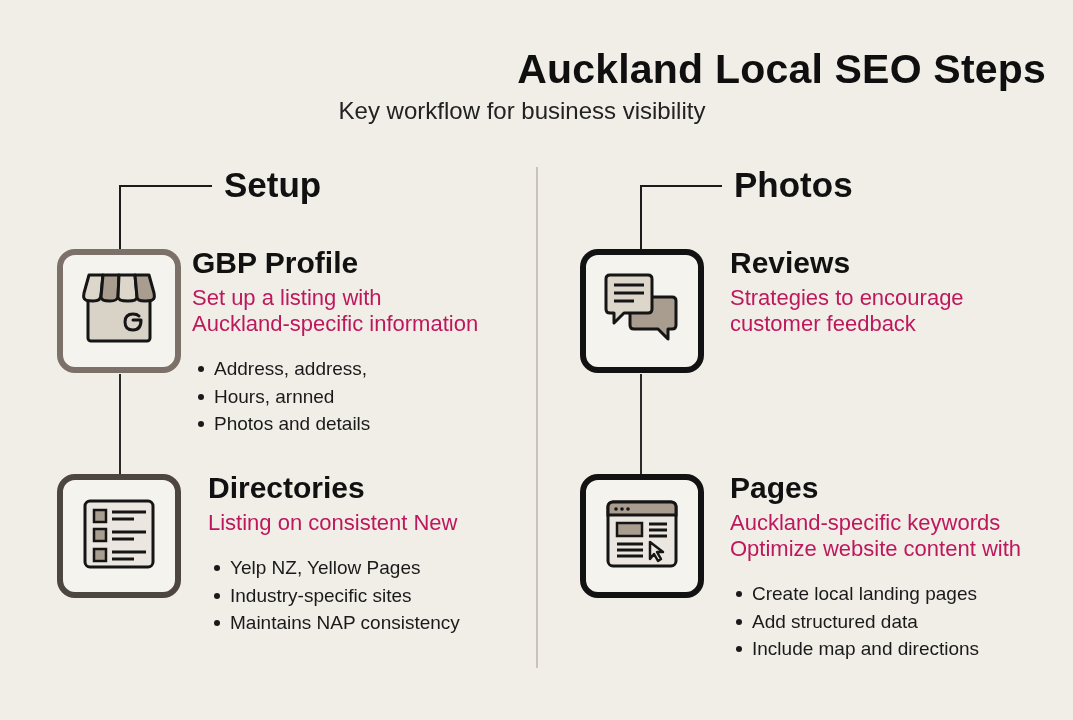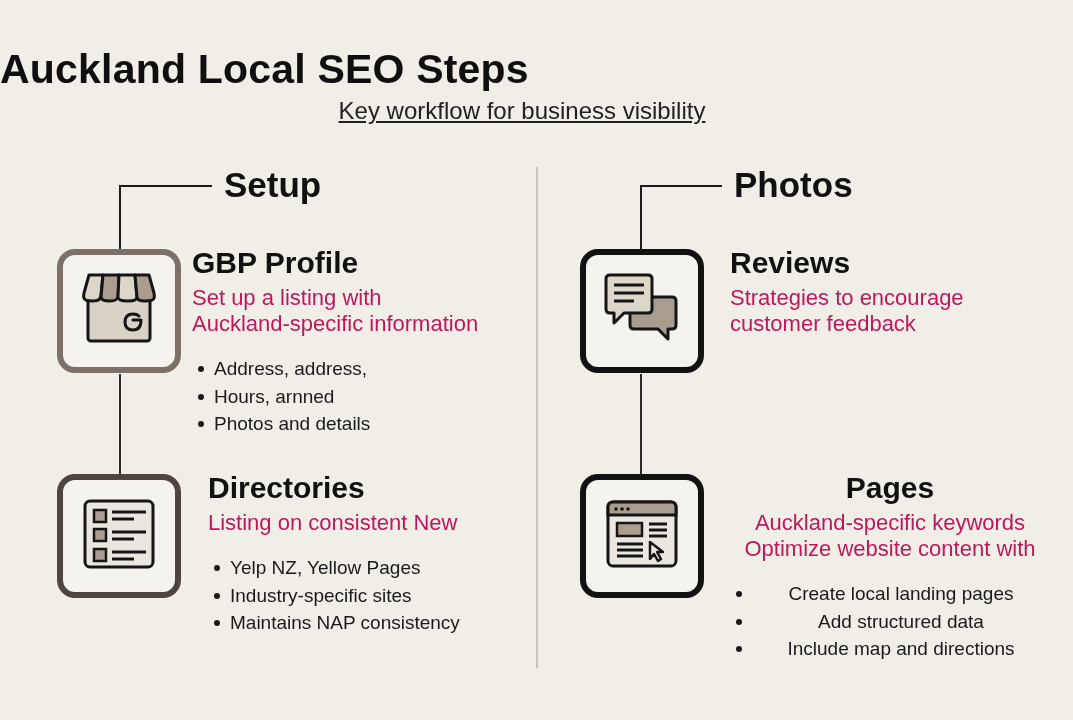--- a/index.html
+++ b/index.html
@@ -5,26 +5,26 @@
     * { box-sizing: border-box; margin: 0; padding: 0; }
     html, body { width: 1073px; height: 720px; overflow: hidden; }
     body {
       background: #f1eee8;
       font-family: "Liberation Sans", "DejaVu Sans", sans-serif;
       color: #141414;
       position: relative;
     }
     .title {
       position: absolute; left: 0; width: 1046px; top: 46px;
-      text-align: left; font-weight: 700; font-size: 41px;
+      text-align: right; font-weight: 700; font-size: 41px;
       letter-spacing: 0.2px; color: #0f0f0f;
     }
     .subtitle {
       position: absolute; left: 0; width: 1044px; top: 97px;
-      text-align: center; font-size: 24px; color: #222; text-decoration: underline;
+      text-align: center; font-size: 24px; color: #222;
     }
     .divider {
       position: absolute; left: 536px; top: 167px; width: 2px; height: 501px;
       background: #c9c3ba;
     }
     .conn { position: absolute; background: #1b1b1b; }
     .section-title {
       position: absolute; font-weight: 700; font-size: 35px; color: #111;
     }
     .icon-box {
@@ -153,21 +153,21 @@
       <line x1="44" y1="25" x2="62" y2="25" stroke="#151515" stroke-width="3"></line>
       <line x1="44" y1="31" x2="62" y2="31" stroke="#151515" stroke-width="3"></line>
       <line x1="44" y1="37" x2="62" y2="37" stroke="#151515" stroke-width="3"></line>
       <line x1="12" y1="45" x2="38" y2="45" stroke="#151515" stroke-width="3"></line>
       <line x1="12" y1="51" x2="38" y2="51" stroke="#151515" stroke-width="3"></line>
       <line x1="12" y1="57" x2="38" y2="57" stroke="#151515" stroke-width="3"></line>
       <path d="M45 43 L45 60 L49 55 L53 62 L56 60 L52 53 L58 53 Z" fill="#ebe7e0" stroke="#151515" stroke-width="2.5" stroke-linejoin="round"></path>
     </svg>
   </span>
 </div>
-<div class="step" style="left:730px; top:470px; width:320px;text-align:center;">
+<div class="step" style="left:730px; top:470px; width:320px;">
   <div class="step-title">Pages</div>
   <div class="step-desc">Auckland-specific keywords</div>
   <div class="step-desc">Optimize website content with</div>
   <ul class="step-list">
     <li><span class="bullet"></span><span>Create local landing pages</span></li>
     <li><span class="bullet"></span><span>Add structured data</span></li>
     <li><span class="bullet"></span><span>Include map and directions</span></li>
   </ul>
 </div>
 

